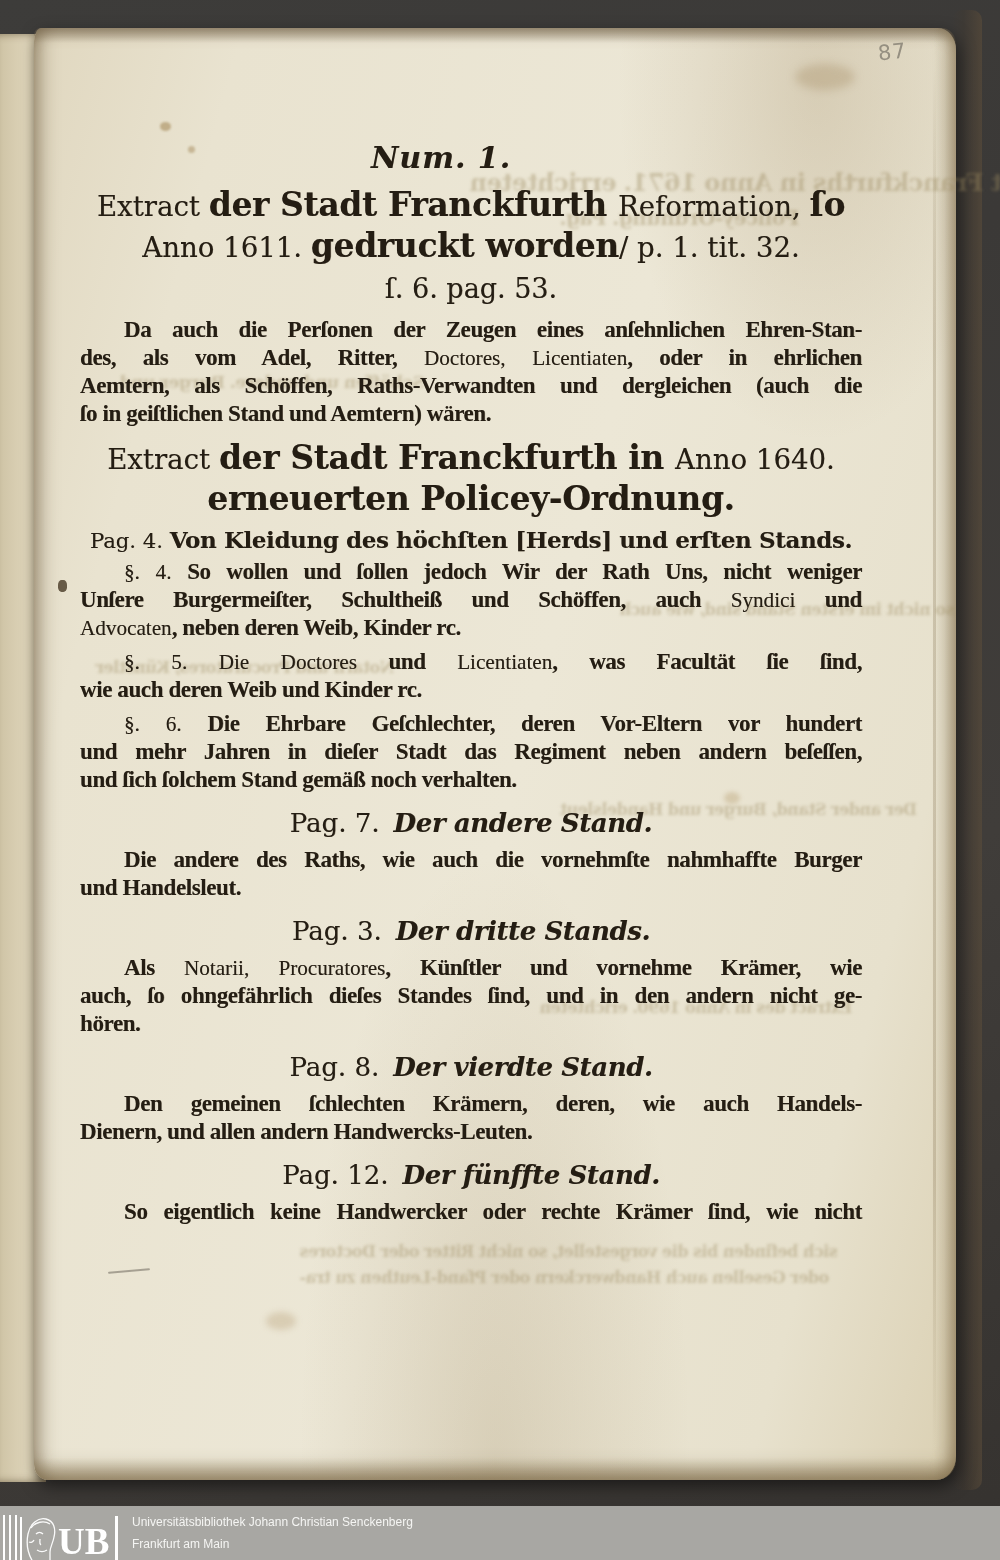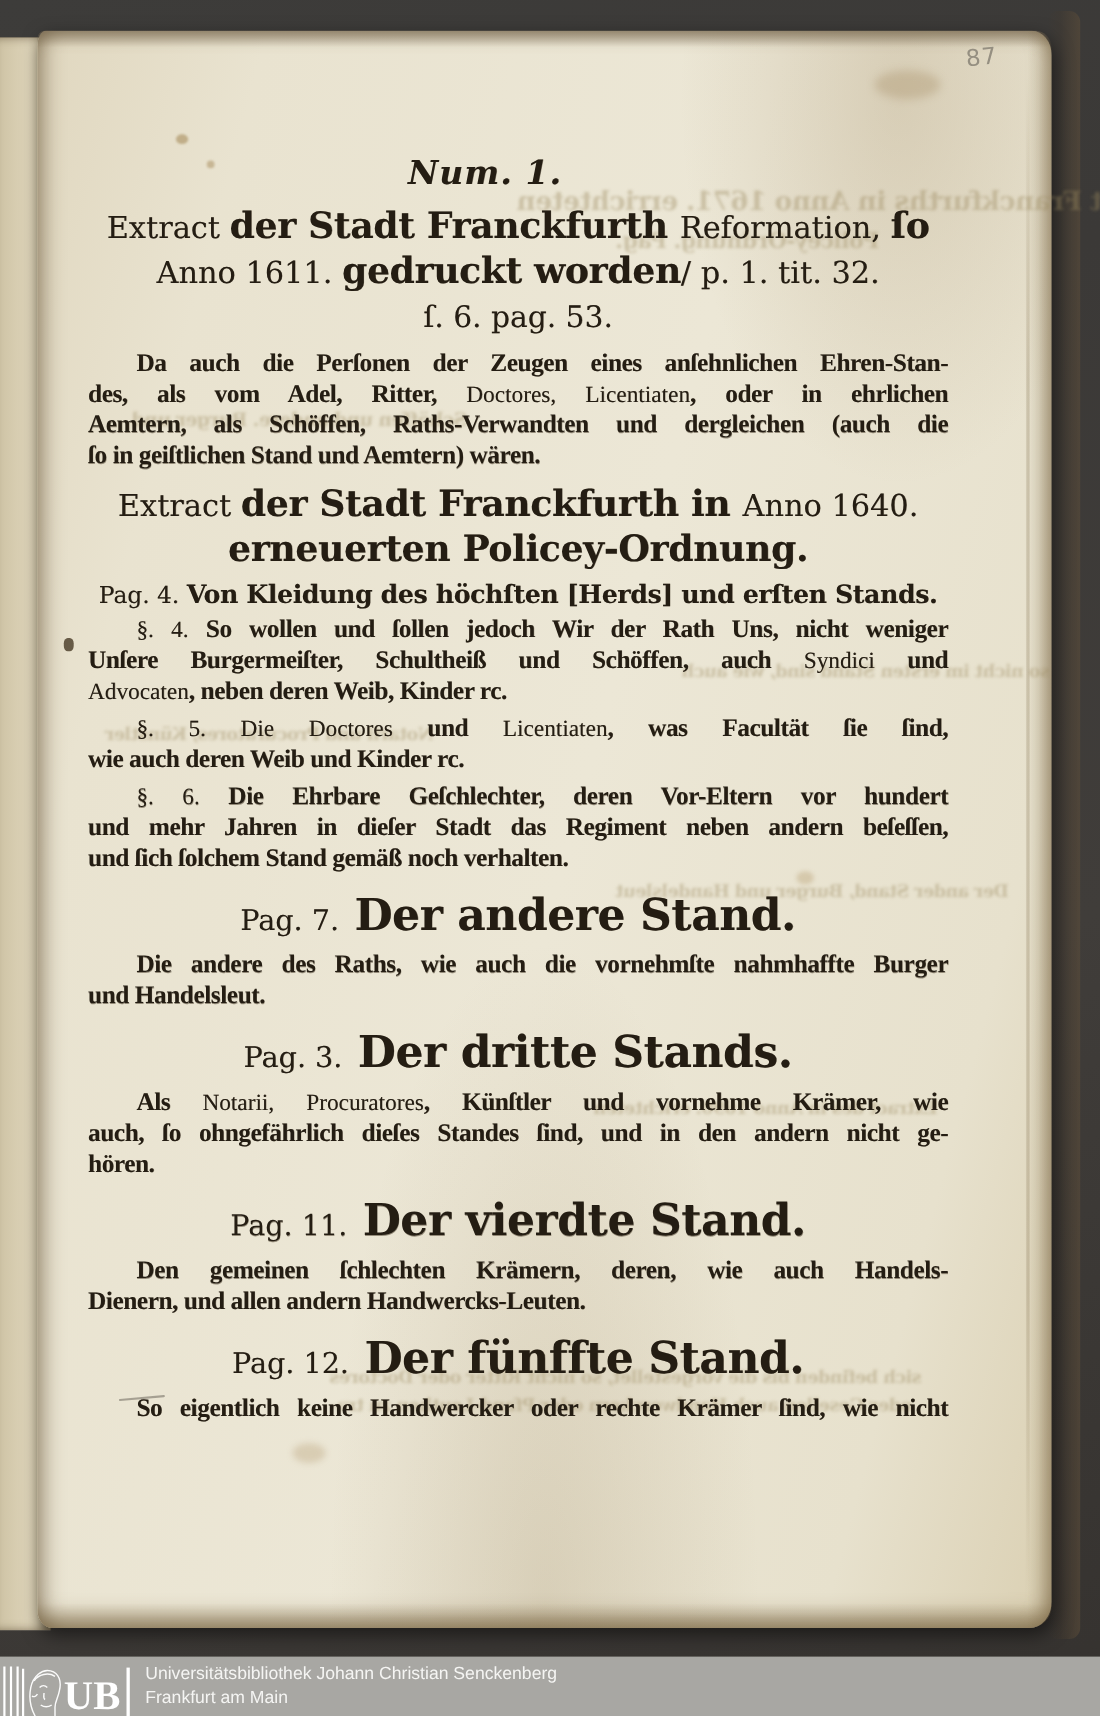--- a/index.html
+++ b/index.html
@@ -70,26 +70,26 @@
   .h2{margin-top:10px;}
   .sect{text-align:center;font-size:27px;margin:2px 0 12px;}
   .para{font-size:23px;line-height:28px;margin:0 0 6px;font-family:Liberation Serif, serif;}
   .para .line{display:block;}
   .para .line.j{text-align:justify;text-align-last:justify;}
   .para .line.l{text-align:left;}
   .para .line.ind{padding-left:44px;}
   .pagline{text-align:center;font-size:23px;line-height:30px;margin:6px 0 2px;}
   .pagehead{text-align:center;margin:14px 0 8px;}
   .pagehead .pag{font-size:26px;}
-  .pagehead .ptitle{font-size:40px;font-weight:700;letter-spacing:-.4px;margin-left:14px;}
+  .pagehead .ptitle{font-size:26px;font-weight:700;letter-spacing:-.4px;margin-left:14px;font-style:italic;}
   
   .footerbar{position:absolute;left:0;right:0;bottom:0;height:54px;background:#a8a7a3;
        display:flex;align-items:center;font-family:"Liberation Sans",sans-serif;}
   .ub-logo{width:122px;height:70px;flex:0 0 auto;position:relative;margin-top:28px;}
-  .footer-text{margin-left:10px;color:#f5f5f3;font-size:16px;line-height:22px;}
+  .footer-text{margin-left:10px;color:#f5f5f3;font-size:12px;line-height:22px;}
 </style>
 </head>
 <body>
 
 <div class="stage">
   <div class="edge-stack"></div>
   <div class="underpage"></div>
 
   <div class="page">
     <div class="deckle-bottom"></div>
@@ -154,21 +154,21 @@
       <div class="block para">
         <div class="line j ind"><span class="frk">Die andere des Raths, wie auch die vornehmſte nahmhaffte Burger</span></div>
         <div class="line l"><span class="frk">und Handelsleut.</span></div>
       </div>
       <div class="block pagehead"><span class="pag">Pag. 3.</span><span class="ptitle">Der dritte Stands.</span></div>
       <div class="block para">
         <div class="line j ind"><span class="frk">Als </span><span class="ant">Notarii, Procuratores</span><span class="frk">, Künſtler und vornehme Krämer, wie</span></div>
         <div class="line j"><span class="frk">auch, ſo ohngefährlich dieſes Standes ſind, und in den andern nicht ge-</span></div>
         <div class="line l"><span class="frk">hören.</span></div>
       </div>
-      <div class="block pagehead"><span class="pag">Pag. 11.</span><span class="ptitle">Der vierdte Stand.</span></div>
+      <div class="block pagehead"><span class="pag">Pag. 8.</span><span class="ptitle">Der vierdte Stand.</span></div>
       <div class="block para">
         <div class="line j ind"><span class="frk">Den gemeinen ſchlechten Krämern, deren, wie auch Handels-</span></div>
         <div class="line l"><span class="frk">Dienern, und allen andern Handwercks-Leuten.</span></div>
       </div>
       <div class="block pagehead"><span class="pag">Pag. 12.</span><span class="ptitle">Der fünffte Stand.</span></div>
       <div class="block para">
         <div class="line j ind"><span class="frk">So eigentlich keine Handwercker oder rechte Krämer ſind, wie nicht</span></div>
       </div>
     </div>
 

